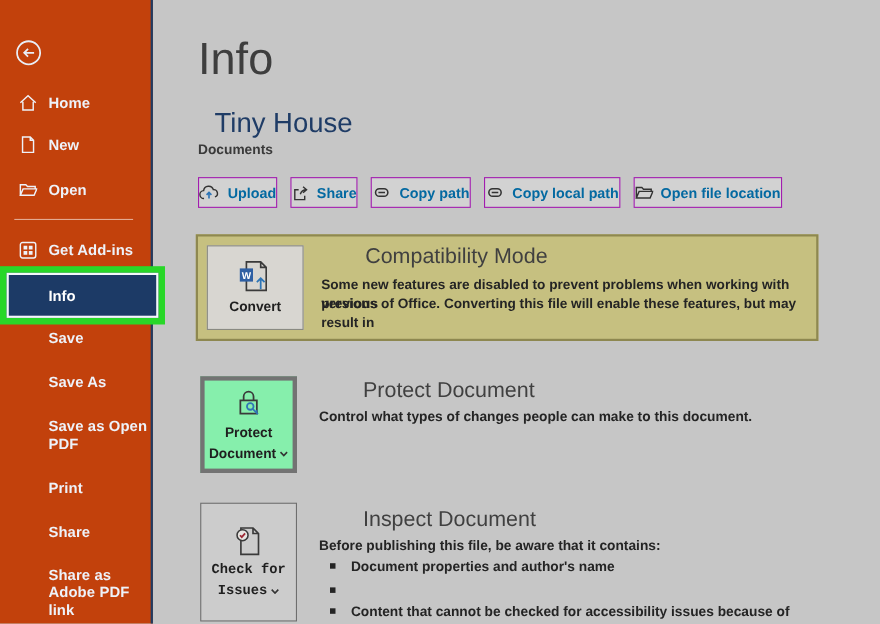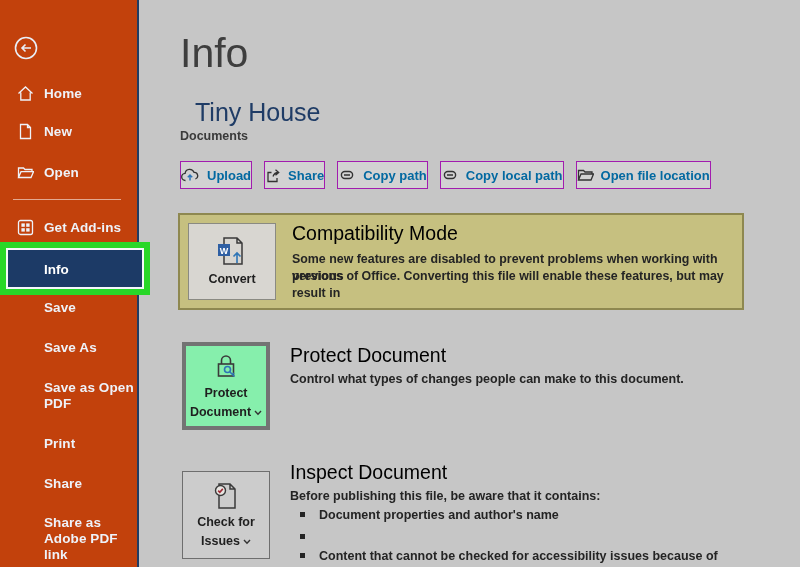--- a/index.html
+++ b/index.html
@@ -37,28 +37,28 @@
             font-size:13px; font-weight:600; color:#0369a1; white-space:nowrap; }
   .tb-btn svg { flex:0 0 auto; }
 
   
   .compat-box { position:absolute; left:178px; top:213px; width:566px; height:97px;
                 background:#c6c080; border:2px solid #8e8850; }
   .big-btn { position:absolute; display:flex; flex-direction:column; align-items:center;
              justify-content:center; gap:4px; cursor:pointer; text-align:center;
              font-size:12.5px; font-weight:600; color:#1f1f1f; line-height:15px; }
   .convert-btn { left:8px; top:8px; width:88px; height:77px; background:#d8d6d1; border:1px solid #8a8a82; }
-  .sec-title { font-size:19.5px; font-weight:400; color:#000000; }
+  .sec-title { font-size:19.5px; font-weight:400; color:#404040;margin-left:40px; }
   .compat-title { position:absolute; left:112px; top:7px; }
   .compat-line { position:absolute; left:112px; width:460px; font-size:12.4px; font-weight:700;
                  color:#242424; line-height:17px; }
   .cl0 { top:36px; } .cl1 { top:53px; } .cl2 { top:70px; }
 
   .protect-btn { left:182px; top:342px; width:88px; height:88px; background:#86efac; border:4px solid #737373; }
-  .inspect-btn { left:182px; top:471px; width:88px; height:88px; background:#cccccc; border:1px solid #6e6e6e; }
+  .inspect-btn { left:182px; top:457px; width:88px; height:108px; background:#cccccc; border:1px solid #6e6e6e;font-family:Liberation Mono, monospace; }
   .btn-label-row { display:flex; align-items:center; gap:3px; }
 
   .protect-title { position:absolute; left:290px; top:344px; }
   .protect-desc  { position:absolute; left:290px; top:372px; font-size:12.5px; font-weight:600; color:#242424; }
 
   .inspect-title { position:absolute; left:290px; top:461px; }
   .inspect-intro { position:absolute; left:290px; top:489px; font-size:12.5px; font-weight:600; color:#242424; }
   .bullet-row { position:absolute; left:300px; width:436px; font-size:12.5px; font-weight:600;
                 color:#242424; line-height:17px; }
   .b0 { top:507px; } .b1 { top:529px; } .b2 { top:548px; }

